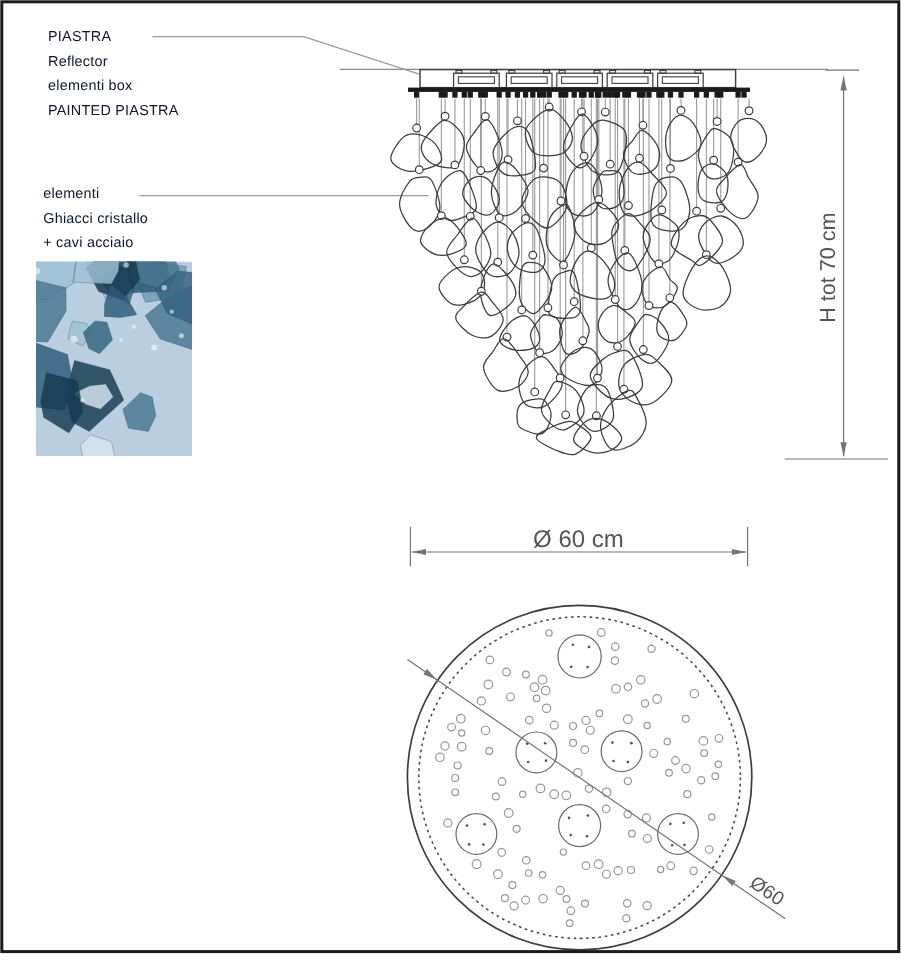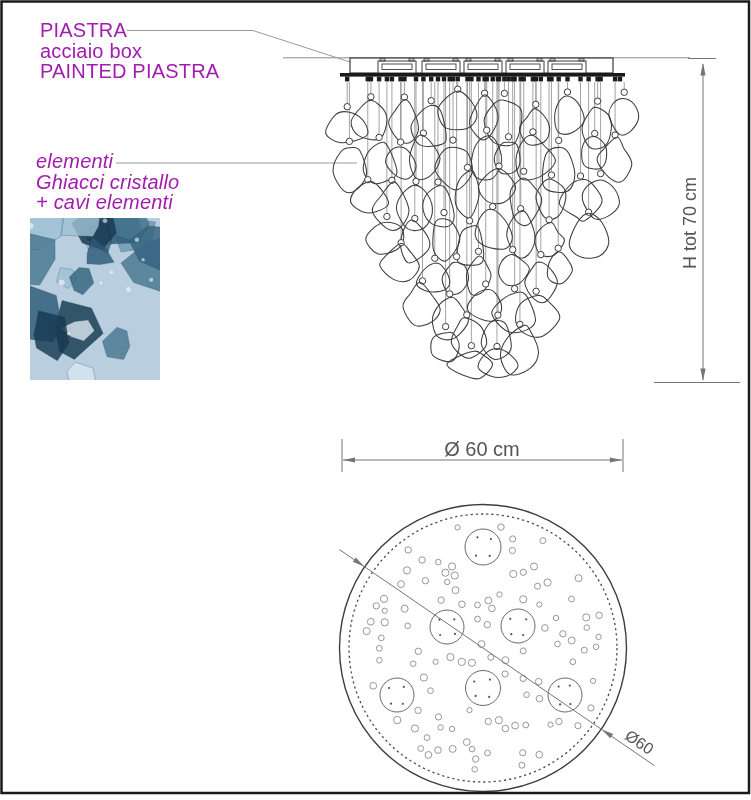--- a/index.html
+++ b/index.html
@@ -1,23 +1,23 @@
 <!DOCTYPE html>
 <html><head>
 <meta charset="utf-8">
 <style>
   html,body{margin:0;padding:0;background:#ffffff;}
   .page{
     position:relative;width:751px;height:800px;background:#ffffff;
     overflow:hidden;font-family:"Liberation Sans",sans-serif;
   }
   #drawing{position:absolute;left:0;top:0;}
-  .annot{position:absolute;color:#a21caf;font-size:20px;line-height:20.5px;letter-spacing:.2px;}
+  .annot{position:absolute;color:#0f172a;font-size:12px;line-height:20.5px;letter-spacing:.2px;}
   #piastra-block{left:40px;top:20px;}
-  #elementi-block{left:36px;top:151px;font-style:italic;}
+  #elementi-block{left:36px;top:151px;}
   .dim-text{fill:#555555;}
 </style>
 </head>
 <body>
 
 <div class="page">
 
   <svg id="drawing" width="751" height="800" viewBox="0 0 751 800">
     <defs>
       <clipPath id="photoClip">
@@ -479,21 +479,22 @@
         <circle cx="75.1" cy="2.8" r="2.3" fill="#ffffff" fill-opacity="0.55"></circle>
         <circle cx="0.5" cy="7.9" r="2.9" fill="#ffffff" fill-opacity="0.55"></circle>
         <circle cx="121.2" cy="61.8" r="2.1" fill="#ffffff" fill-opacity="0.55"></circle>
       </g>
 
     <rect x="1.5" y="1.5" width="747.5" height="791.5" fill="none" stroke="#1a1a1a" stroke-width="2.5"></rect>
   </svg>
 
   <div class="annot" id="piastra-block">
     <div>PIASTRA</div>
-    <div>acciaio box</div>
+    <div>Reflector</div>
+    <div>elementi box</div>
     <div>PAINTED PIASTRA</div>
   </div>
   <div class="annot" id="elementi-block">
     <div>elementi</div>
     <div>Ghiacci cristallo</div>
-    <div>+ cavi elementi</div>
+    <div>+ cavi acciaio</div>
   </div>
 </div>
 
 </body></html>

